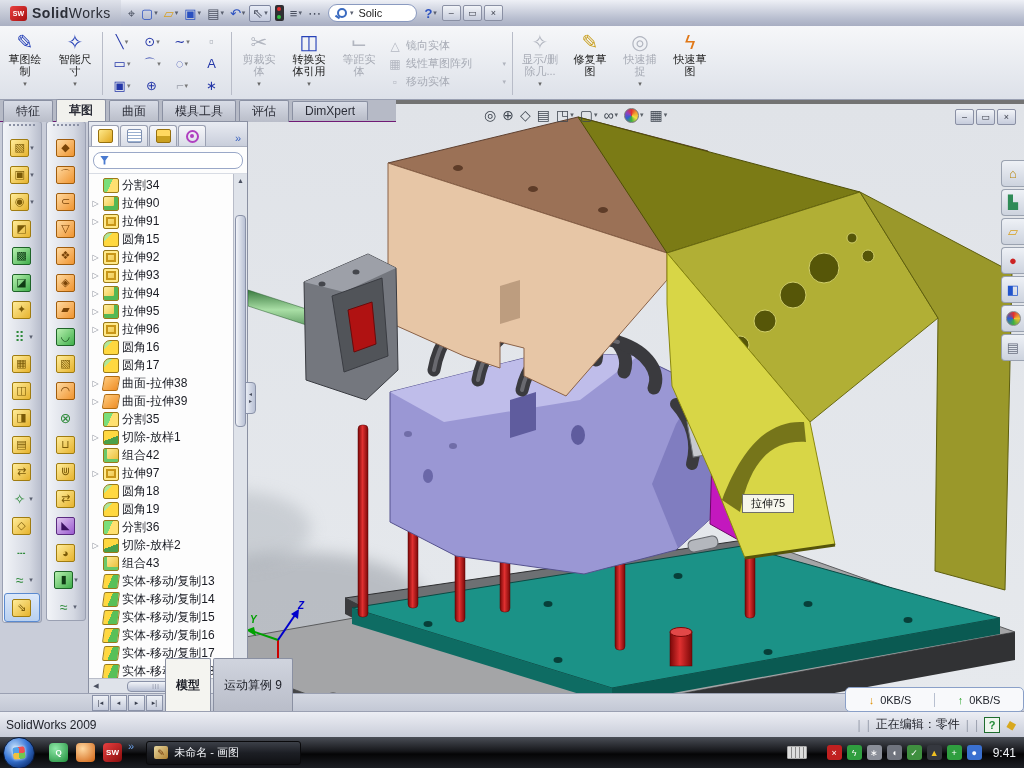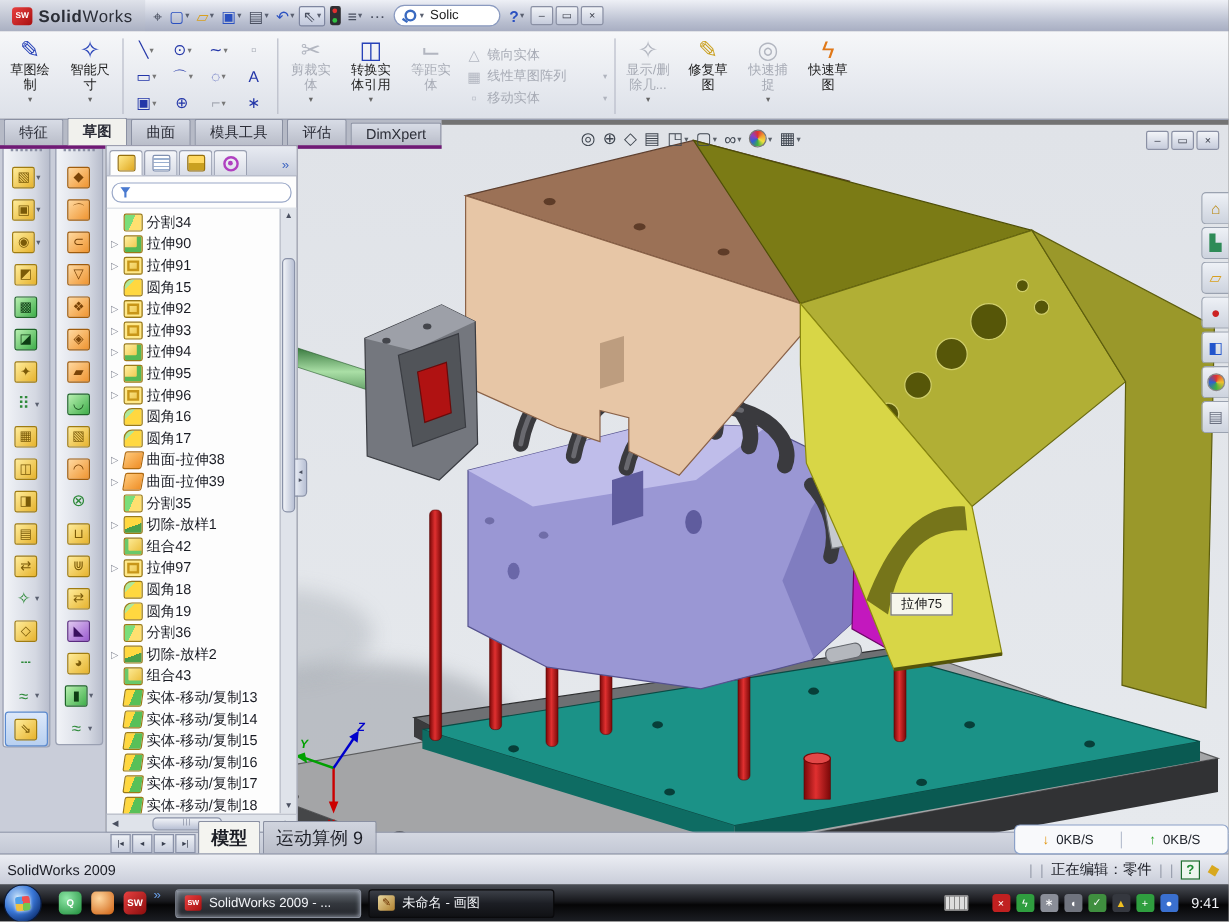--- a/index.html
+++ b/index.html
@@ -40,21 +40,21 @@
   .scell{display:flex;align-items:center;justify-content:center;font-size:13px;color:#2336a8}
   .scell .cr{font-size:7px;color:#777;margin-left:1px}
   .scell.dis{color:#a8acb6}
   .rstack{display:flex;flex-direction:column;justify-content:center;gap:3px;margin:0 4px;width:118px}
   .rsrow{display:flex;align-items:center;font-size:11px;color:#a7abb5;gap:4px}
   .rsrow .ic{font-size:12px;color:#b2b6c0;width:14px;text-align:center}
   .rsrow .cr{margin-left:auto;font-size:7px;color:#b0b4be}
   .watermark{position:absolute;right:18px;top:22px;font-size:54px;font-style:italic;font-weight:bold;color:#d3d6de;letter-spacing:-4px}
 
   
-  .cmdtabs{position:absolute;left:0;top:100px;width:368px;height:21px;background:#b6bac6;display:flex;align-items:flex-end;z-index:6;border-bottom:3px solid #701a75}
+  .cmdtabs{position:absolute;left:0;top:100px;width:396px;height:21px;background:#b6bac6;display:flex;align-items:center;z-index:6;border-bottom:1px solid #701a75}
   .ctab{font-size:12px;color:#2c2e38;padding:2px 12px 2px;border:1px solid #8a90a2;border-bottom:none;background:linear-gradient(#d8dce6,#b9bdc9);margin-left:3px;border-radius:2px 2px 0 0}
   .ctab.active{background:#f1f1ed;font-weight:bold;padding-bottom:3px}
 
   
   .lbars{position:absolute;left:0;top:121px;width:88px;bottom:74px;background:#c9cdd9;z-index:5;display:flex;gap:4px;padding-left:2px;box-sizing:border-box}
   .lcol{width:38px;background:linear-gradient(90deg,#f2f4f8,#d4d8e2 70%,#b8bdcc);border:1px solid #9aa0b2;border-radius:3px;display:flex;flex-direction:column;align-items:center;padding-top:2px;height:fit-content}
   .grip{width:26px;height:5px;border-top:2px dotted #8a90a4;margin-bottom:3px}
   .lbtn{display:flex;align-items:center;justify-content:center;width:34px;height:27px}
   .chip{width:17px;height:16px;border-radius:2px;display:flex;align-items:center;justify-content:center;font-size:11px}
   .chip.gold{background:linear-gradient(135deg,#ffec9a,#e6b32e);border:1px solid #a07c10;color:#7a5a08}
@@ -113,21 +113,21 @@
   .vwinbtns{position:absolute;right:8px;top:5px;display:flex;z-index:4}
   .taskpane{position:absolute;right:0;top:56px;display:flex;flex-direction:column;gap:2px;z-index:4}
   .tpbtn{width:22px;height:25px;border:1px solid #9aa2b0;border-right:none;border-radius:4px 0 0 4px;background:linear-gradient(#eef1f6,#cdd3de);display:flex;align-items:center;justify-content:center;font-size:13px}
   .cwheel{width:13px;height:13px;border-radius:50%;background:conic-gradient(#e03030,#f0c030,#40b040,#3060d0,#e03030);border:1px solid #888}
   .tooltipbox{position:absolute;left:494px;top:390px;width:50px;height:17px;background:#f6f6ec;border:1px solid #70706a;font-size:11px;color:#1a1a1a;display:flex;align-items:center;justify-content:center;z-index:3}
 
   
   .modelbar{position:absolute;left:0;bottom:56px;width:1024px;height:18px;background:linear-gradient(#d4d8e2,#c2c7d4);border-top:1px solid #9aa0b2;display:flex;align-items:flex-end;z-index:7}
   .navbtns{display:flex;gap:1px;margin-left:92px;margin-bottom:1px}
   .nbtn{width:15px;height:14px;border:1px solid #8a92a8;background:linear-gradient(#eef1f6,#c6ccdc);font-size:7px;color:#3a4050;display:flex;align-items:center;justify-content:center}
-  .mtab{font-size:15px;color:#1c1e26;border:1px solid #8a90a2;border-bottom:none;background:linear-gradient(#d0d4de,#b9bdc9);padding:4px 10px;margin-left:2px;border-radius:2px 2px 0 0}
+  .mtab{font-size:12px;color:#1c1e26;border:1px solid #8a90a2;border-bottom:none;background:linear-gradient(#d0d4de,#b9bdc9);padding:18px 10px;margin-left:2px;border-radius:2px 2px 0 0}
   .mtab.active{background:#f4f4f0;font-weight:bold}
   .statusbar{position:absolute;left:0;bottom:31px;width:1024px;height:25px;background:linear-gradient(#eceef4,#c9cdd9);border-top:1px solid #9aa0b2;display:flex;align-items:center;font-size:12px;color:#1c1e26;z-index:7}
   .statusbar .lefttext{margin-left:6px}
   .statusR{margin-left:auto;display:flex;align-items:center;gap:6px;margin-right:8px}
   .sep{color:#9aa0ae}
   .qbox{width:14px;height:14px;border:1px solid #1e6c2e;background:#eef6ee;color:#1e8a34;font-weight:bold;font-size:11px;display:flex;align-items:center;justify-content:center}
   .tagic{color:#d8a81e;font-size:13px;transform:rotate(-15deg)}
   .netwidget{position:absolute;left:845px;top:687px;width:177px;height:23px;background:#f8f9fb;border:1px solid #8aa0c8;border-radius:5px;display:flex;align-items:center;font-size:11px;color:#20242c;z-index:9}
   .netwidget .cell{flex:1;display:flex;align-items:center;justify-content:center;gap:6px}
   .netwidget .div{width:1px;height:14px;background:#b8c0d0}
@@ -1041,24 +1041,20 @@
     <div class="orb">
         <span class="flag"></span>
       </div>
     <div class="ql">
       <span class="qlic" style="background:radial-gradient(circle at 35% 30%,#8fe8a8,#1e8c3a)">Q</span>
       <span class="qlic" style="background:radial-gradient(circle at 35% 30%,#ffd8a0,#d06010)"></span>
       <span class="qlic" style="background:linear-gradient(135deg,#e84040,#8a0c0c)">SW</span>
     </div>
     <span class="chev">»</span>
     <div class="tasks">
-      <div class="tbtn active">
-        <span class="swcube">SW</span>
-        <span class="lbl">SolidWorks 2009 - ...</span>
-      </div>
       <div class="tbtn">
         <span class="paintic">✎</span>
         <span class="lbl">未命名 - 画图</span>
       </div>
     </div>
     <div class="tray">
       <span class="kbd"></span>
       <span style="width:10px"></span>
       <span class="tic" style="background:#c02020">×</span>
       <span class="tic" style="background:#2f9e3f">ϟ</span>

